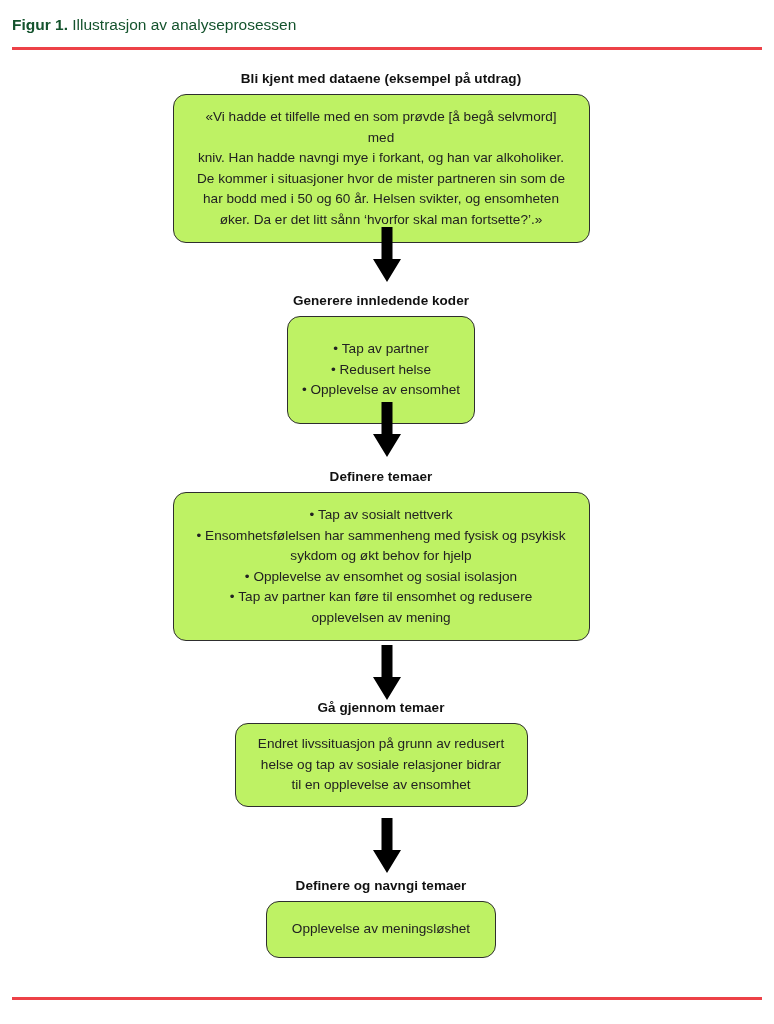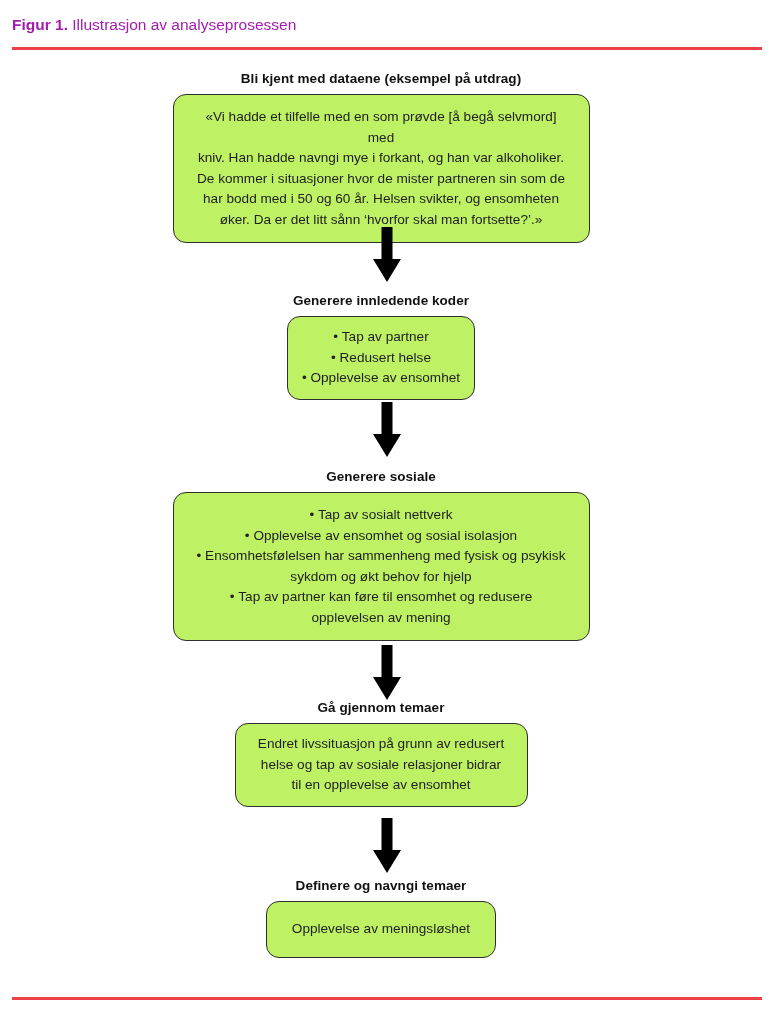--- a/index.html
+++ b/index.html
@@ -16,21 +16,21 @@
     overflow: hidden;
   }
 
   
   .figure-caption {
     position: absolute;
     left: 12px;
     top: 15px;
     font-size: 15.5px;
     line-height: 20px;
-    color: #a21caf;
+    color: #14532d;
     white-space: nowrap;
   }
   .figure-caption .fig-label {
     font-weight: bold;
   }
   .figure-caption .fig-title {
     font-weight: normal;
   }
 
   .rule {
@@ -87,21 +87,21 @@
   }
 
   .box-quote {
     width: 417px;
     min-height: 131px;
     padding: 12px 22px;
   }
   .box-codes {
     width: 188px;
     min-height: 81px;
-    padding: 10px 10px;
+    padding: 22px 10px;
   }
   .box-themes {
     width: 417px;
     min-height: 138px;
     padding: 12px 20px;
   }
   .box-review {
     width: 293px;
     min-height: 78px;
     padding: 10px 14px;
@@ -189,26 +189,26 @@
     </div>
   </div>
 
   <div class="arrow" id="arrow-2">
     <svg width="28" height="55" viewBox="0 0 28 55" xmlns="http://www.w3.org/2000/svg">
       <polygon points="8.5,0 19.5,0 19.5,32 28,32 14,55 0,32 8.5,32" fill="#000000"></polygon>
     </svg>
   </div>
 
   <div class="step" id="step-3">
-    <div class="step-title">Generere sosiale</div>
+    <div class="step-title">Definere temaer</div>
     <div class="step-box box-themes">
       <ul class="bullet-list">
         <li><span class="bullet-dot">•&nbsp;</span><span>Tap av sosialt nettverk</span></li>
+        <li><span class="bullet-dot">•&nbsp;</span><span>Ensomhetsfølelsen har sammenheng med fysisk og psykisk sykdom og økt behov for hjelp</span></li>
         <li><span class="bullet-dot">•&nbsp;</span><span>Opplevelse av ensomhet og sosial isolasjon</span></li>
-        <li><span class="bullet-dot">•&nbsp;</span><span>Ensomhetsfølelsen har sammenheng med fysisk og psykisk sykdom og økt behov for hjelp</span></li>
         <li><span class="bullet-dot">•&nbsp;</span><span>Tap av partner kan føre til ensomhet og redusere opplevelsen av mening</span></li>
       </ul>
     </div>
   </div>
 
   <div class="arrow" id="arrow-3">
     <svg width="28" height="55" viewBox="0 0 28 55" xmlns="http://www.w3.org/2000/svg">
       <polygon points="8.5,0 19.5,0 19.5,32 28,32 14,55 0,32 8.5,32" fill="#000000"></polygon>
     </svg>
   </div>

